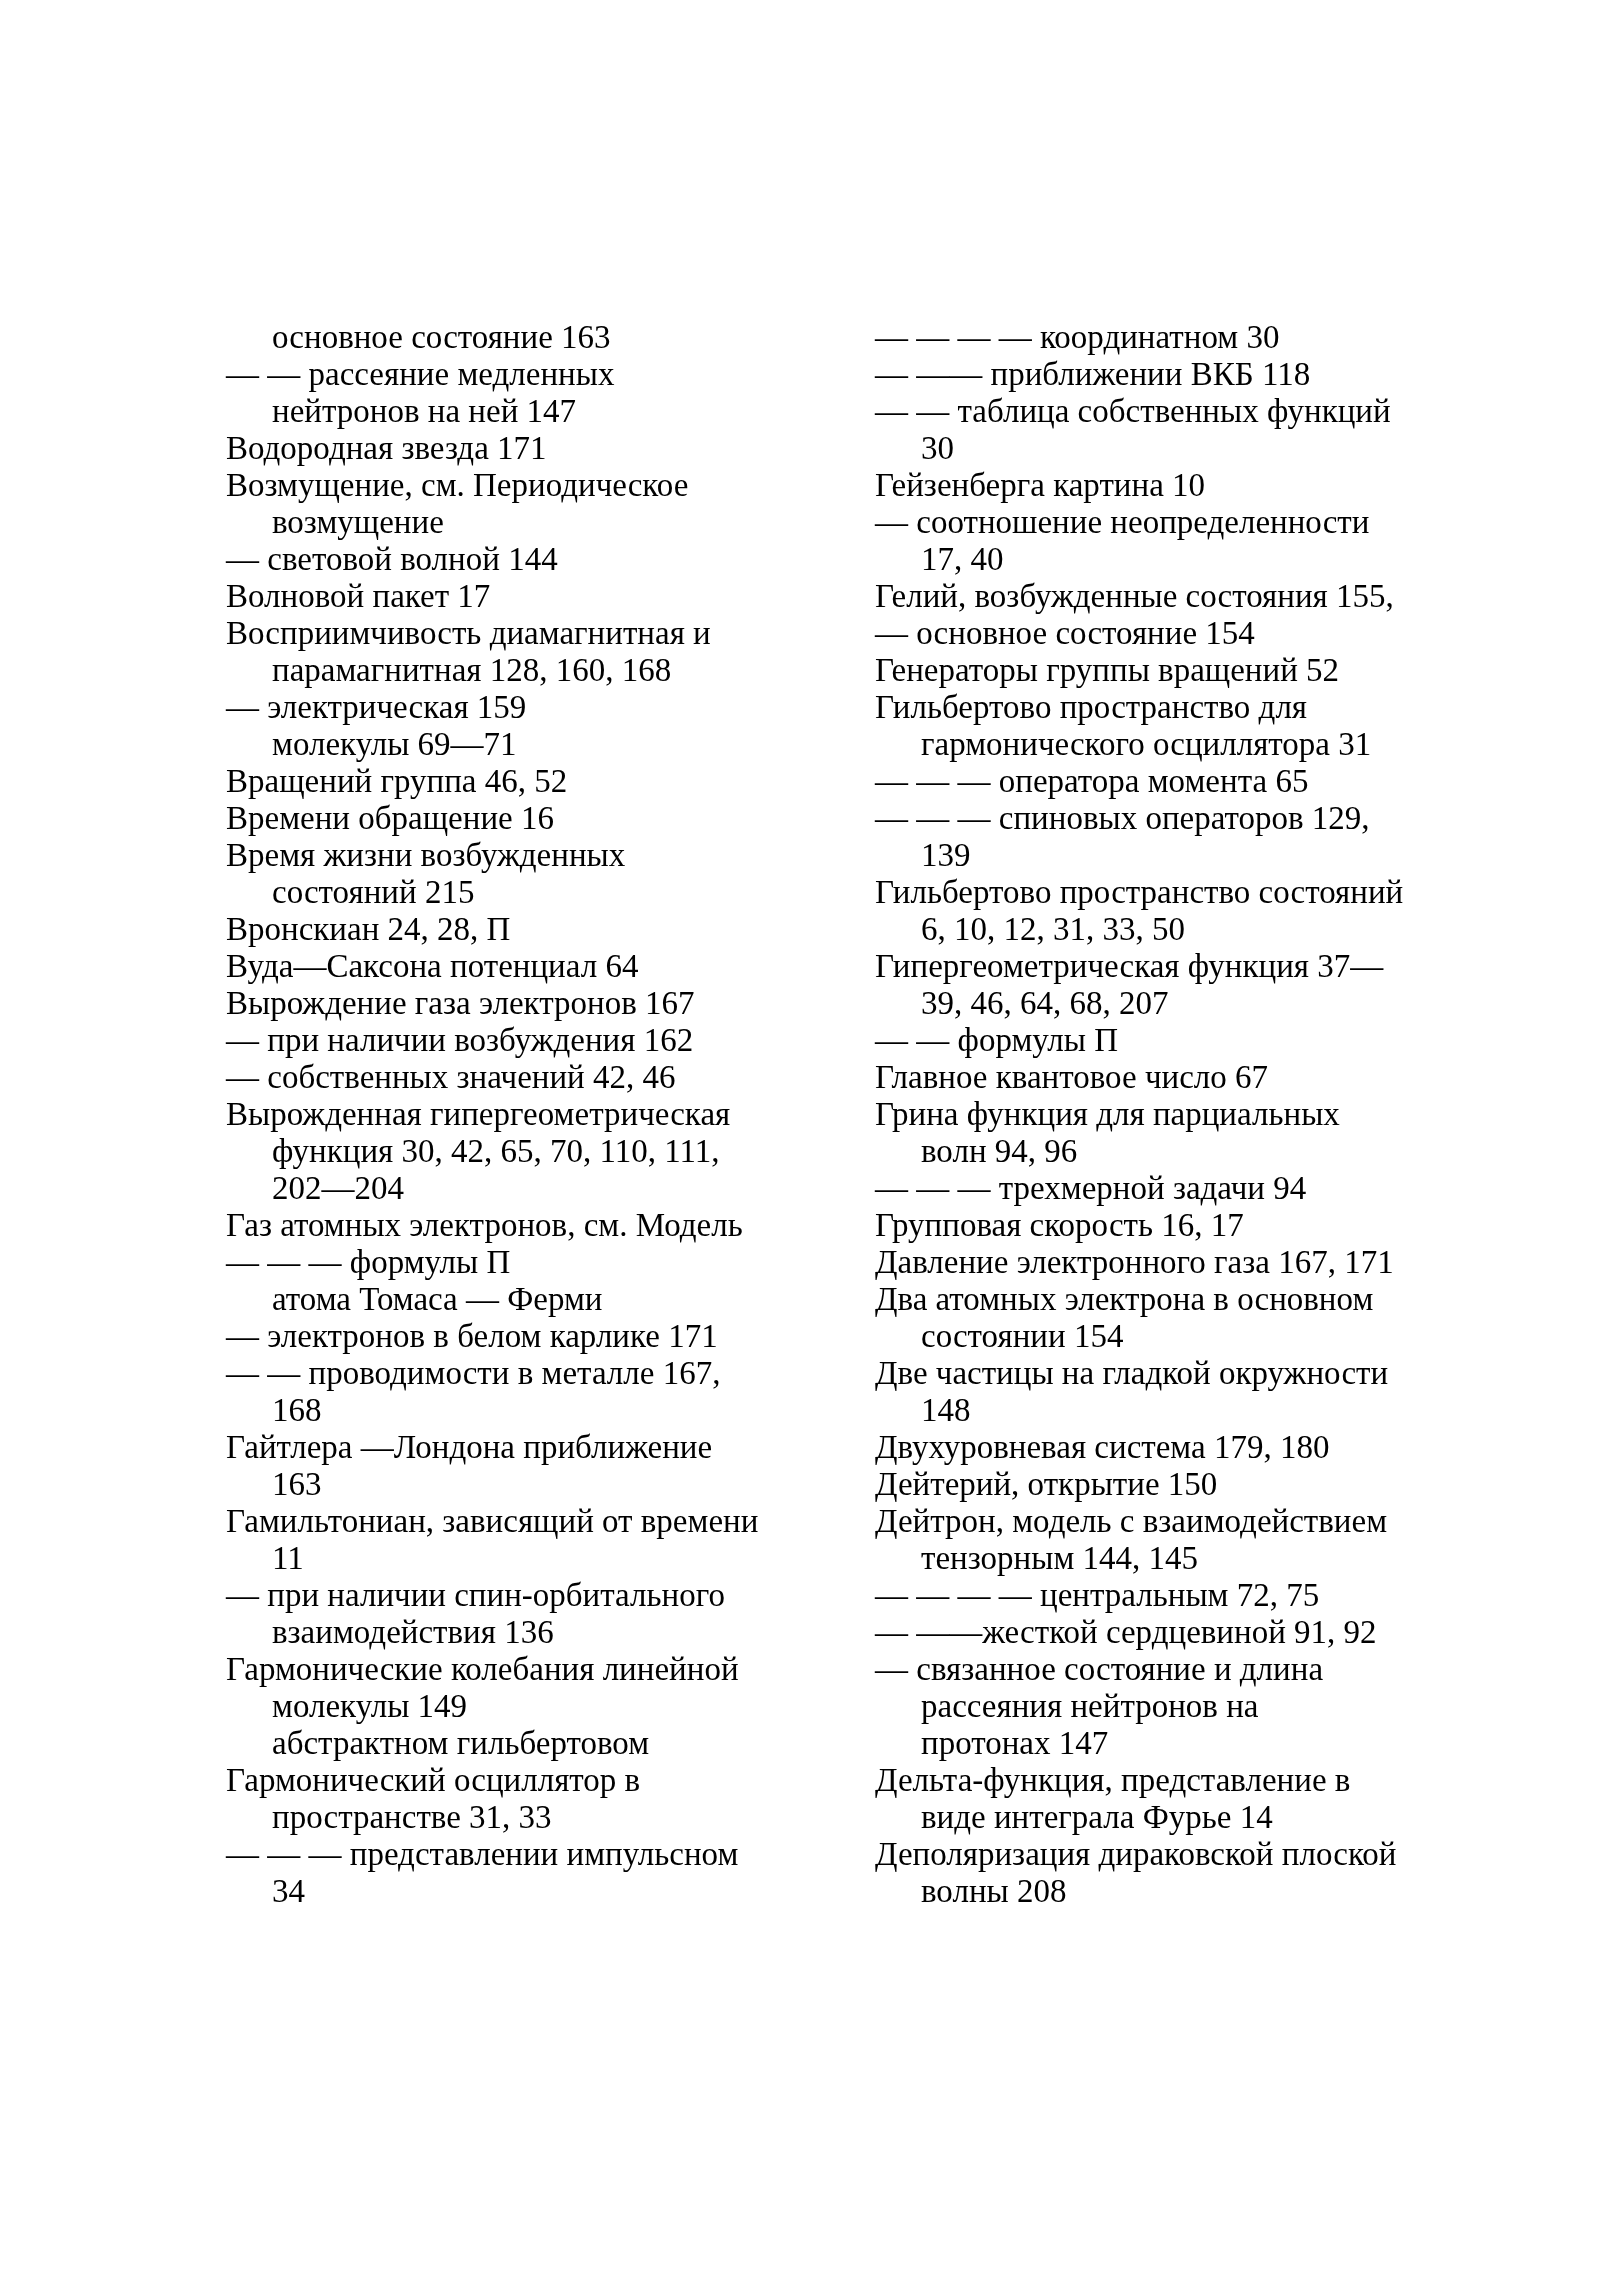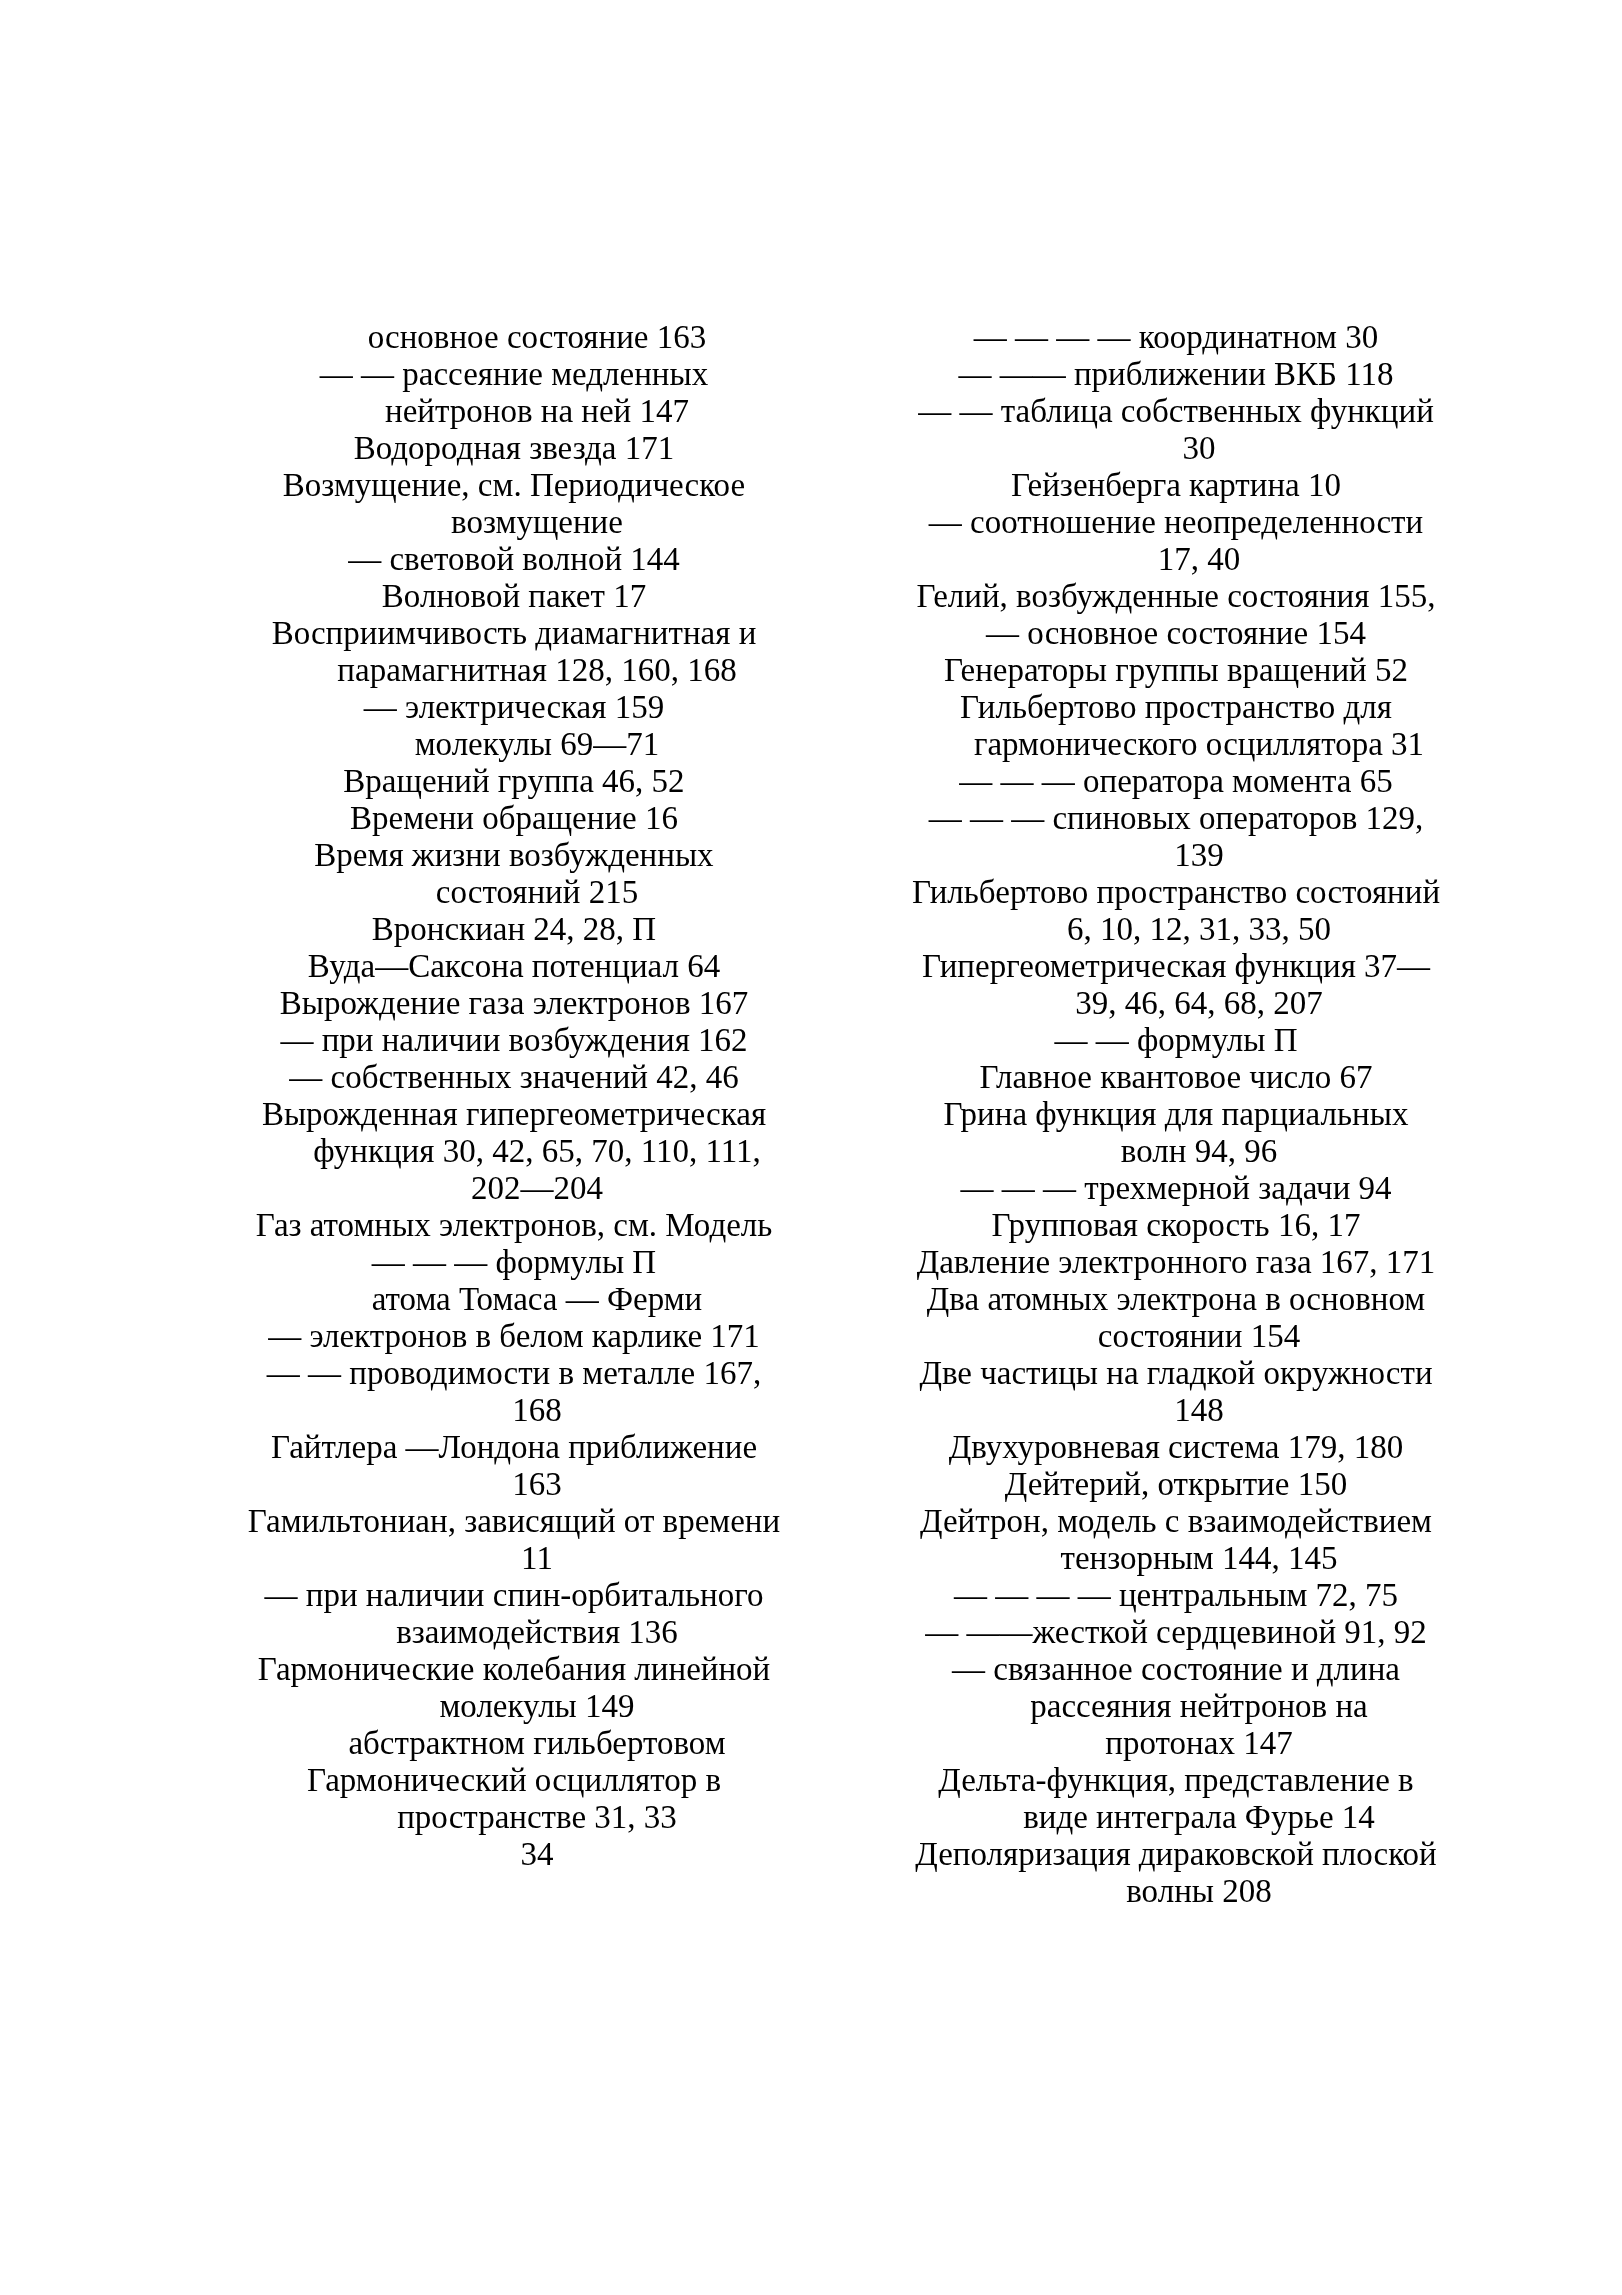--- a/index.html
+++ b/index.html
@@ -14,21 +14,20 @@
     font-family: "Liberation Serif", serif;
     position: relative;
     overflow: hidden;
   }
   .page {
     position: absolute;
     left: 0; top: 0;
     width: 1542px;
     height: 2295px;
     background: #ffffff;
-    text-align: center;
   }
   .col {
     position: absolute;
     top: 319px;
   }
   .col-left {
     left: 226px;
     width: 576px;
   }
   .col-right {
@@ -86,20 +85,21 @@
       <div class="line indent">163</div>
       <div class="line">Гамильтониан, зависящий от времени</div>
       <div class="line indent">11</div>
       <div class="line">— при наличии спин-орбитального</div>
       <div class="line indent">взаимодействия 136</div>
       <div class="line">Гармонические колебания линейной</div>
       <div class="line indent">молекулы 149</div>
       <div class="line indent">абстрактном гильбертовом</div>
       <div class="line">Гармонический осциллятор в</div>
       <div class="line indent">пространстве 31, 33</div>
+      <div class="line">— — — представлении импульсном</div>
       <div class="line indent">34</div>
     </div>
   <div class="col col-right">
       <div class="line">— — — — координатном 30</div>
       <div class="line">— —— приближении ВКБ 118</div>
       <div class="line">— — таблица собственных функций</div>
       <div class="line indent">30</div>
       <div class="line">Гейзенберга картина 10</div>
       <div class="line">— соотношение неопределенности</div>
       <div class="line indent">17, 40</div>

